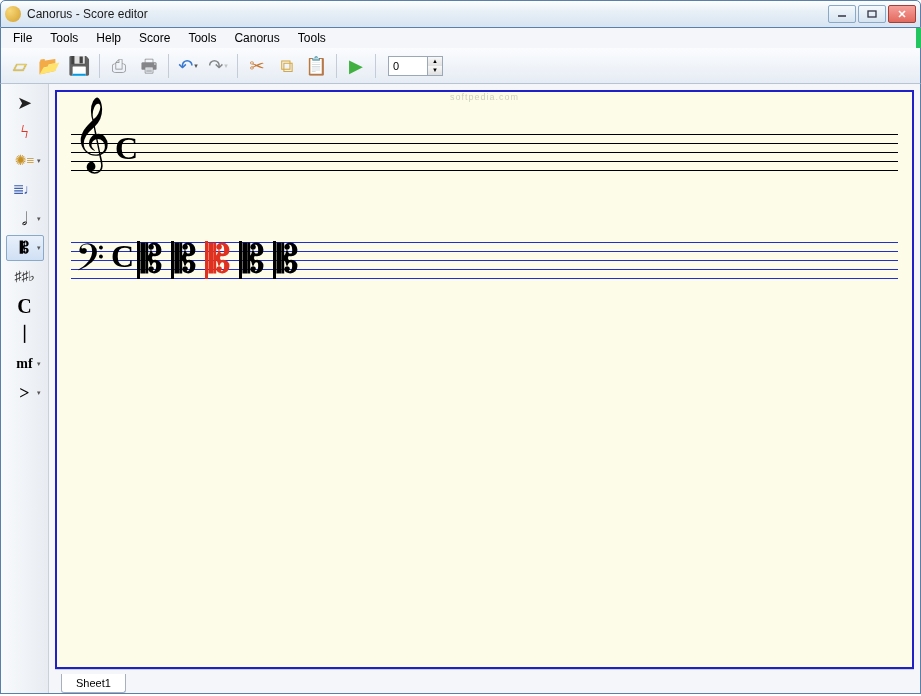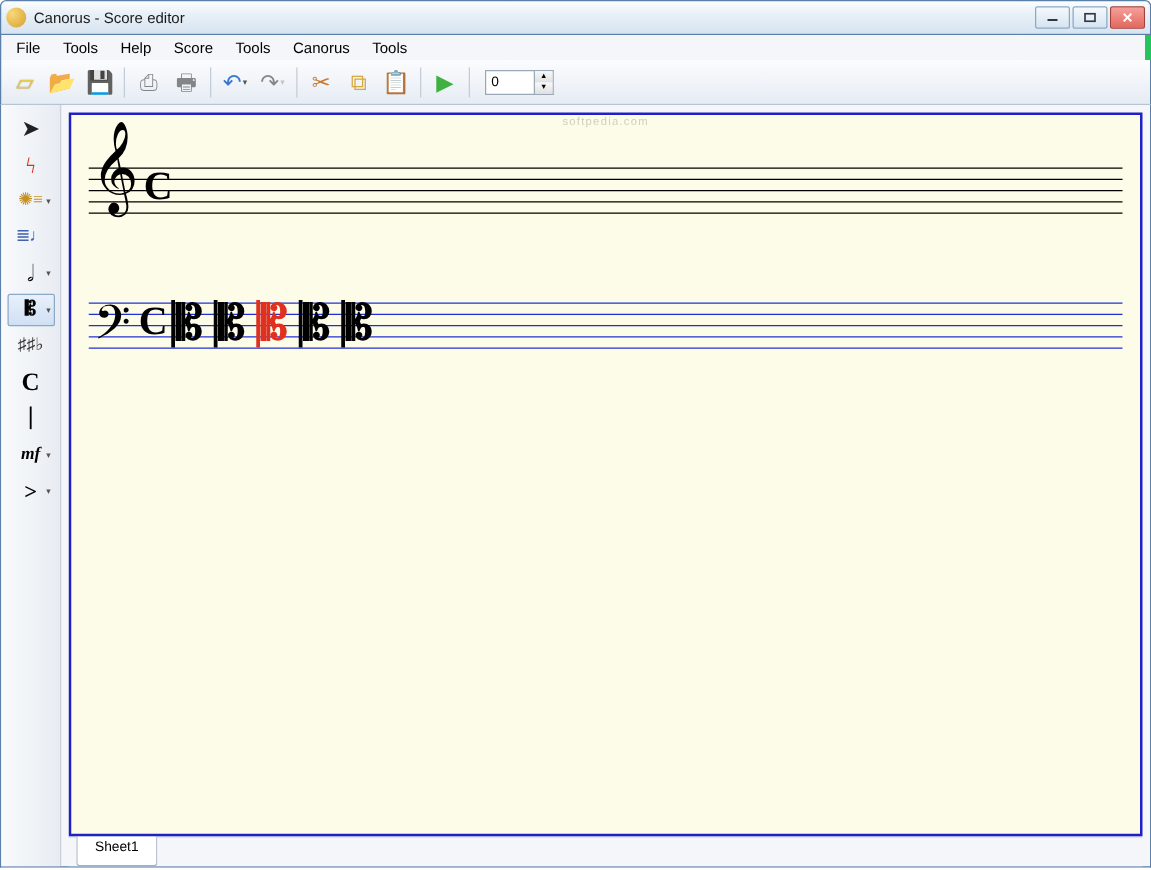--- a/index.html
+++ b/index.html
@@ -47,21 +47,21 @@
   .staff.blue .line { background:#2030d0; }
   .clef-treble { position:absolute; left:2px; top:-22px; font-size:64px; font-family:Georgia,serif; line-height:0.7; }
   .clef-bass { position:absolute; left:4px; top:-6px; font-size:46px; font-family:Georgia,serif; }
   .timesig { position:absolute; font-family:Georgia,serif; font-size:32px; font-weight:bold; top:-4px; }
   .alto { position:absolute; font-family:Georgia,serif; font-size:38px; font-weight:bold; display:flex; align-items:center; top:-5px; }
   .alto .bar { display:inline-block; width:3px; height:38px; background:#000; margin-right:1px; }
   .alto.red { color:#e03020; }
   .alto.red .bar { background:#e03020; }
   
   
-  .tabs { height: 24px; display:flex; padding-left:6px; border-top:1px solid #c8d0dc; background:#f4f6fa; }
+  .tabs { height: 24px; display:flex; align-items:flex-end; padding-left:6px; border-top:1px solid #c8d0dc; background:#f4f6fa; }
   .tab { padding: 3px 14px; background:#fff; border:1px solid #a8b0c0; border-top:none; border-radius:0 0 3px 3px; font-size:11px; cursor:pointer; margin-top:-1px; }
   
   
   .ico { font-size:18px; line-height:1; font-family: Georgia, serif;}
 </style>
 </head>
 <body>
 
 <div class="titlebar">
   <div class="app-icon"></div>
@@ -173,21 +173,21 @@
     <div class="sbtn">
         <span class="ico" style="color:#333;font-size:14px">♯♯♭</span>
       </div>
     <div class="sbtn">
         <span class="ico" style="color:#000;font-weight:bold;font-size:20px">C</span>
       </div>
     <div class="sbtn">
         <span class="ico" style="color:#000;font-weight:bold;font-size:22px">𝄀</span>
       </div>
     <div class="sbtn">
-        <span class="ico" style="color:#000;font-style:italic;font-weight:bold;font-size:14px">mf</span>
+        <span class="ico" style="color:#000;font-weight:bold;font-size:14px">mf</span>
         <span class="dd">▾</span>
       </div>
     <div class="sbtn">
         <span class="ico" style="color:#000;font-weight:bold;font-size:18px">&gt;</span>
         <span class="dd">▾</span>
       </div>
   </div>
 
   <div class="canvas-wrap">
     <div class="canvas">

